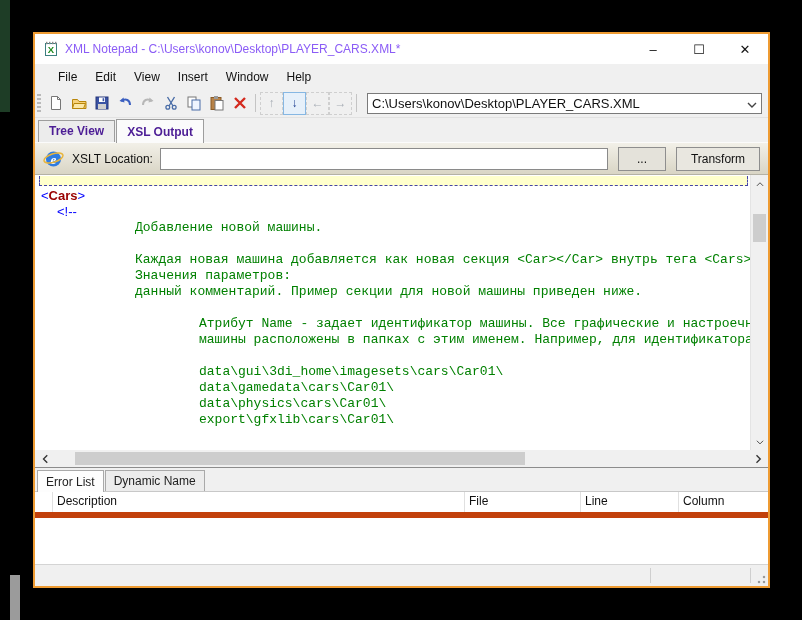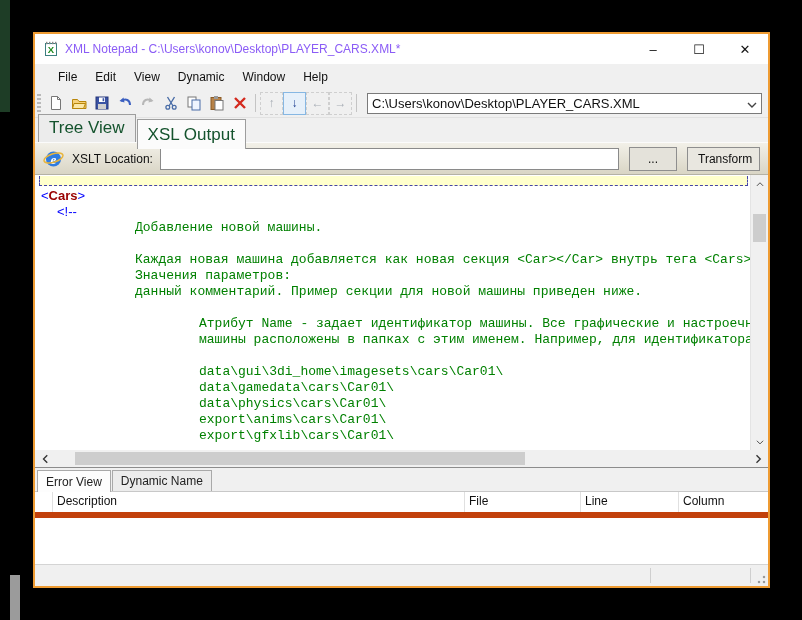--- a/index.html
+++ b/index.html
@@ -31,35 +31,35 @@
   .tb-sep{width:1px;height:18px;background:#c4c4c4;margin:0 4px;flex:0 0 auto;}
   .nudge{font-size:12px;font-weight:bold;color:#a7adb5;border:1px dashed #cfcfcf;}
   .nudge.enabled{color:#1b3c8f;border:1px solid #86b7e3;background:#e6f0fa;}
   .addr-combo{flex:1 1 auto;height:21px;background:#fff;border:1px solid #7a7a7a;margin-left:6px;
     display:flex;align-items:center;box-sizing:border-box;}
   .addr-text{flex:1 1 auto;font-size:13px;color:#111;padding-left:4px;white-space:nowrap;overflow:hidden;border:none;outline:none;background:transparent;height:100%;font-family:Liberation Sans, sans-serif;}
   .addr-chev{width:18px;text-align:center;color:#444;flex:0 0 auto;}
 
   
   .doc-tabs{height:24px;display:flex;align-items:flex-end;padding-left:3px;background:#f0f0f0;flex:0 0 auto;}
-  .doc-tab{font-size:17px;color:#14532d;padding:3px 10px 4px;border:1px solid #9d9d9d;border-bottom:none;
-    background:#ececec;margin-right:1px;}
-  .doc-tab.active{background:#fbfbfb;position:relative;top:7px;padding-top:5px;z-index:2;}
+  .doc-tab{font-size:12px;color:#4c1d95;padding:3px 10px 4px;border:1px solid #9d9d9d;border-bottom:none;
+    background:#ececec;margin-right:1px;font-weight:bold;}
+  .doc-tab.active{background:#fbfbfb;position:relative;top:1px;padding-top:5px;z-index:2;}
 
   
   .xslt-bar{height:31px;background:linear-gradient(#f2f0e8,#d9d5c5);display:flex;align-items:center;
     padding:0 8px;flex:0 0 auto;border-top:1px solid #fbfbfb;}
   .ie-icon{width:21px;height:21px;margin-right:8px;flex:0 0 auto;}
   .xslt-label{font-size:12px;color:#111;margin-right:7px;white-space:nowrap;}
   .xslt-input{flex:1 1 auto;height:20px;border:1px solid #8a8a8a;background:#fff;font-size:12px;
     padding:0 3px;outline:none;font-family:"Liberation Sans",sans-serif;}
   .btn{height:24px;background:#e4e2da;border:1px solid #8e8e8e;font-size:12px;color:#111;
     margin-left:10px;font-family:"Liberation Sans",sans-serif;padding:0 10px;}
   .btn.browse{width:48px;}
-  .btn.transform{width:73px;background:#e9e7e0;}
+  .btn.transform{width:84px;background:#e9e7e0;}
 
   
   .editor-wrap{flex:1 1 auto;display:flex;min-height:0;background:#fff;border-top:1px solid #b5b2a5;}
   .code-area{flex:1 1 auto;overflow:hidden;position:relative;padding:0 0 0 4px;}
   .yellow-bar{height:10px;margin:1px 2px 2px 0;background:#ffffcc;
     border:1px dashed #4444aa;border-top:none;box-sizing:border-box;}
   .ln{height:16px;line-height:16px;white-space:pre;overflow:hidden;
     font-family:"Liberation Mono",monospace;font-size:13px;color:#008000;}
   .ln.tag{font-family:Liberation Sans, sans-serif;font-size:13px;padding-left:2px;}
   .ln.copen{color:#0000ff;font-family:"Liberation Sans",sans-serif;padding-left:18px;}
@@ -127,21 +127,21 @@
       <div class="win-btn">–</div>
       <div class="win-btn">☐</div>
       <div class="win-btn">✕</div>
     </div>
   </div>
 
   <div class="menubar">
     <span class="menu-item">File</span>
     <span class="menu-item">Edit</span>
     <span class="menu-item">View</span>
-    <span class="menu-item">Dynamic</span>
+    <span class="menu-item">Insert</span>
     <span class="menu-item">Window</span>
     <span class="menu-item">Help</span>
   </div>
 
   <div class="toolbar">
     <div class="tb-grip"></div>
 
     <div class="tb-btn">
       <svg viewBox="0 0 16 16">
           <path d="M3.5 1.5h6l3 3v10h-9z" fill="#fff" stroke="#777"></path>
@@ -255,21 +255,20 @@
           <div class="ln c1">Каждая новая машина добавляется как новая секция &lt;Car&gt;&lt;/Car&gt; внутрь тега &lt;Cars&gt;, над которым расположен</div>
           <div class="ln c1">Значения параметров:</div>
           <div class="ln c1">данный комментарий. Пример секции для новой машины приведен ниже.</div>
           <div class="ln blank">&nbsp;</div>
           <div class="ln c2">Атрибут Name - задает идентификатор машины. Все графические и настроечные данные</div>
           <div class="ln c2">машины расположены в папках с этим именем. Например, для идентификатора</div>
           <div class="ln blank">&nbsp;</div>
           <div class="ln c2">data\gui\3di_home\imagesets\cars\Car01\</div>
           <div class="ln c2">data\gamedata\cars\Car01\</div>
           <div class="ln c2">data\physics\cars\Car01\</div>
-          <div class="ln c2">export\anims\cars\Car01\</div>
           <div class="ln c2">export\gfxlib\cars\Car01\</div>
         </div>
     </div>
     <div class="vscroll">
       <div class="sb-arrow">
         <svg viewBox="0 0 16 10">
             <polyline points="3,8 8,3 13,8"></polyline>
           </svg>
       </div>
       <div class="v-track">
@@ -294,21 +293,21 @@
     </div>
     <div class="h-arrow">
       <svg viewBox="0 0 10 16">
           <polyline points="3,3 8,8 3,13"></polyline>
         </svg>
     </div>
   </div>
 
   <div class="bottom-panel">
     <div class="bottom-tabs">
-      <div class="b-tab active">Error View</div>
+      <div class="b-tab active">Error List</div>
       <div class="b-tab">Dynamic Name</div>
     </div>
     <div class="etable">
       <div class="ehead">
         <div class="ecol c-icon"></div>
         <div class="ecol c-desc">Description</div>
         <div class="ecol c-file">File</div>
         <div class="ecol c-line">Line</div>
         <div class="ecol c-col">Column</div>
       </div>

